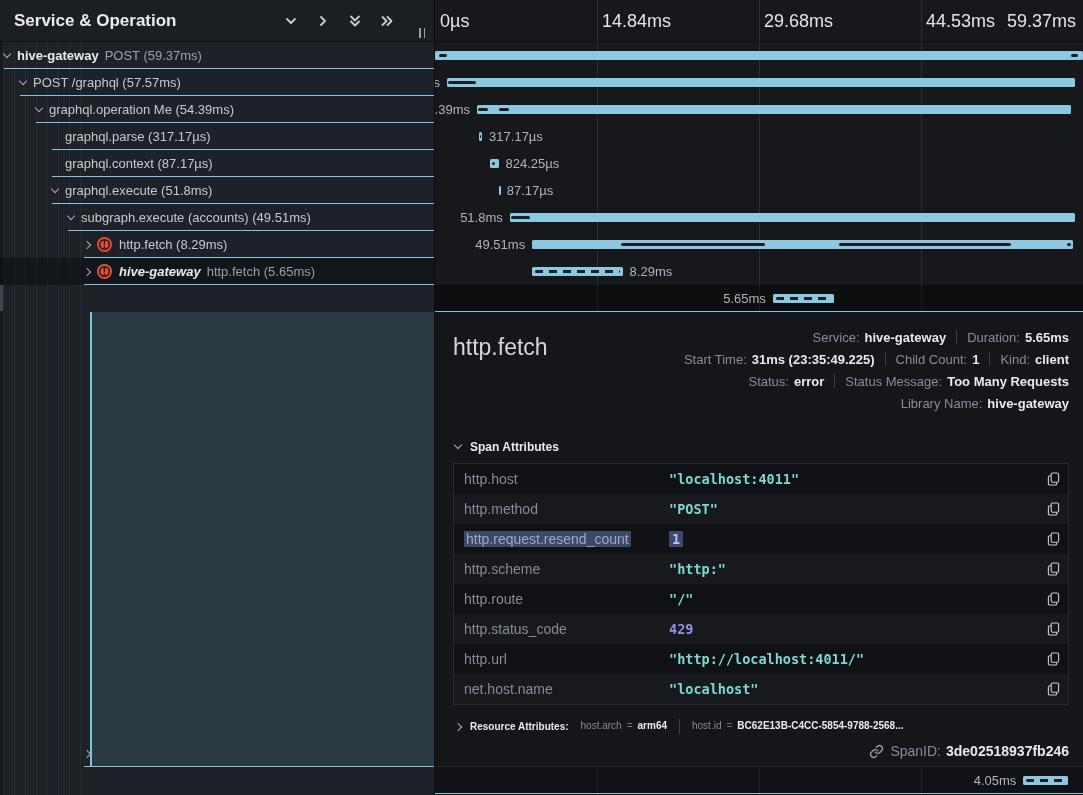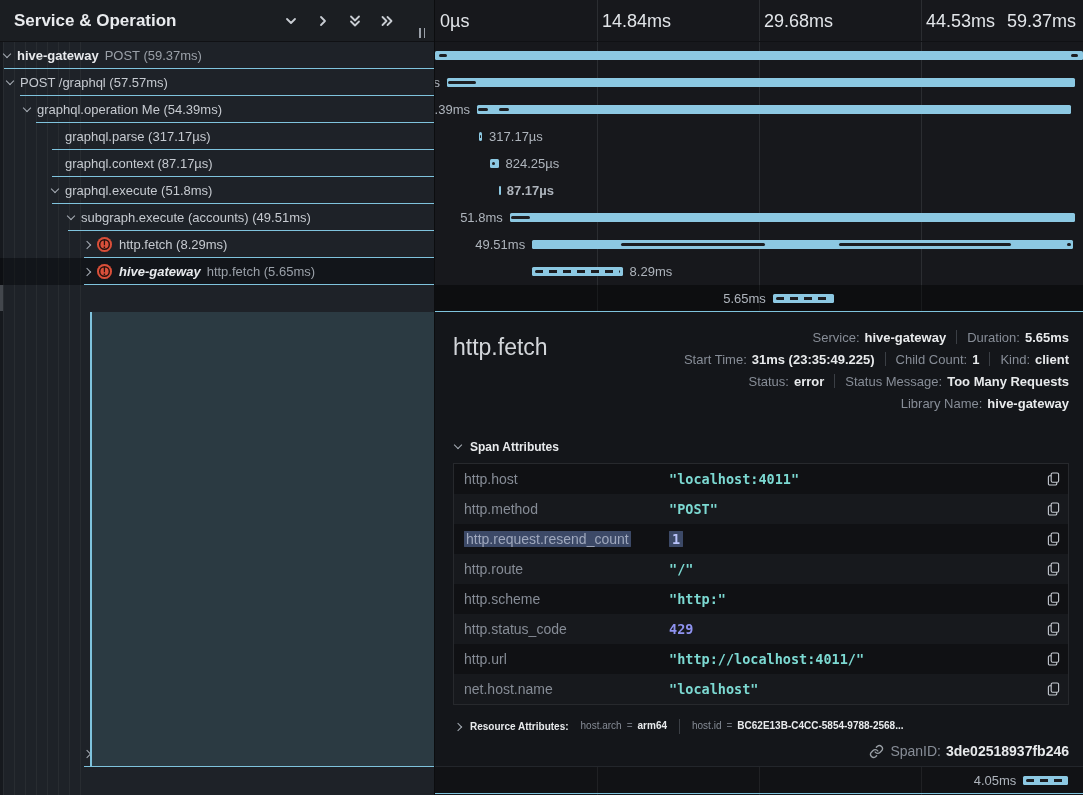--- a/index.html
+++ b/index.html
@@ -152,26 +152,26 @@
     <div class="scroll-track">
         <div class="scroll-thumb"></div>
       </div>
     <div id="tree-rows">
         <div class="tree-row dim" style="padding-left: 4px;">
           <span class="c-chev down"></span>
           <span class="svc">hive-gateway</span>
           <span class="op">POST (59.37ms)</span>
           <div class="row-line" style="left: 4px;"></div>
         </div>
-        <div class="tree-row" style="padding-left: 7px;">
+        <div class="tree-row" style="padding-left: 20px;">
           <span class="c-chev down"></span>
           <span class="op">POST /graphql (57.57ms)</span>
           <div class="row-line" style="left: 20px;"></div>
         </div>
-        <div class="tree-row" style="padding-left: 24px;">
+        <div class="tree-row" style="padding-left: 36px;">
           <span class="c-chev down"></span>
           <span class="op">graphql.operation Me (54.39ms)</span>
           <div class="row-line" style="left: 36px;"></div>
         </div>
         <div class="tree-row" style="padding-left: 52px;">
           <span class="chev-sp"></span>
           <span class="op">graphql.parse (317.17µs)</span>
           <div class="row-line" style="left: 52px;"></div>
         </div>
         <div class="tree-row" style="padding-left: 52px;">
@@ -248,21 +248,21 @@
           <div class="mark" style="left: 6.90584%; width: 0.168435%;"></div>
           <span class="dur-label" style="left: 7.27164%; margin-left: 7px;">317.17µs</span>
         </div>
         <div class="time-row">
           <div class="bar" style="left: 8.42176%; width: 1.38833%;"></div>
           <div class="mark" style="left: 8.84285%; width: 0.421088%;"></div>
           <span class="dur-label" style="left: 9.81009%; margin-left: 7px;">824.25µs</span>
         </div>
         <div class="time-row">
           <div class="bar" style="left: 9.85346%; width: 0.146825%;"></div>
-          <span class="dur-label" style="left: 10.0003%; margin-left: 7px; font-weight: bold;">87.17µs</span>
+          <span class="dur-label" style="left: 10.0003%; margin-left: 7px;">87.17µs</span>
         </div>
         <div class="time-row">
           <div class="bar" style="left: 11.5378%; width: 87.2495%;"></div>
           <div class="mark" style="left: 11.7905%; width: 2.94762%;"></div>
           <span class="dur-label" style="right: 88.4622%; margin-right: 7px;">51.8ms</span>
         </div>
         <div class="time-row">
           <div class="bar" style="left: 14.9907%; width: 83.3923%;"></div>
           <div class="mark" style="left: 28.634%; width: 22.2335%;"></div>
           <div class="mark" style="left: 62.321%; width: 26.6128%;"></div>
@@ -353,32 +353,32 @@
             <div class="attr-key"><span>http.request.resend_count</span></div>
             <div class="attr-val number"><span>1</span></div>
             <button class="copy-btn">
               <svg width="13" height="14" viewBox="0 0 14 15" fill="none" stroke="#c6cbd2" stroke-width="1.2">
                 <rect x="4.5" y="1" width="8" height="10" rx="1.5"></rect>
                 <path d="M4.5 4 H3 a1.5 1.5 0 0 0 -1.5 1.5 V12.5 A1.5 1.5 0 0 0 3 14 h6 a1.5 1.5 0 0 0 1.5 -1.5 V11"></path>
               </svg>
             </button>
           </div>
           <div class="attr-row">
+            <div class="attr-key"><span>http.scheme</span></div>
+            <div class="attr-val"><span>"http:"</span></div>
+            <button class="copy-btn">
+              <svg width="13" height="14" viewBox="0 0 14 15" fill="none" stroke="#c6cbd2" stroke-width="1.2">
+                <rect x="4.5" y="1" width="8" height="10" rx="1.5"></rect>
+                <path d="M4.5 4 H3 a1.5 1.5 0 0 0 -1.5 1.5 V12.5 A1.5 1.5 0 0 0 3 14 h6 a1.5 1.5 0 0 0 1.5 -1.5 V11"></path>
+              </svg>
+            </button>
+          </div>
+          <div class="attr-row">
             <div class="attr-key"><span>http.route</span></div>
             <div class="attr-val"><span>"/"</span></div>
-            <button class="copy-btn">
-              <svg width="13" height="14" viewBox="0 0 14 15" fill="none" stroke="#c6cbd2" stroke-width="1.2">
-                <rect x="4.5" y="1" width="8" height="10" rx="1.5"></rect>
-                <path d="M4.5 4 H3 a1.5 1.5 0 0 0 -1.5 1.5 V12.5 A1.5 1.5 0 0 0 3 14 h6 a1.5 1.5 0 0 0 1.5 -1.5 V11"></path>
-              </svg>
-            </button>
-          </div>
-          <div class="attr-row">
-            <div class="attr-key"><span>http.scheme</span></div>
-            <div class="attr-val"><span>"http:"</span></div>
             <button class="copy-btn">
               <svg width="13" height="14" viewBox="0 0 14 15" fill="none" stroke="#c6cbd2" stroke-width="1.2">
                 <rect x="4.5" y="1" width="8" height="10" rx="1.5"></rect>
                 <path d="M4.5 4 H3 a1.5 1.5 0 0 0 -1.5 1.5 V12.5 A1.5 1.5 0 0 0 3 14 h6 a1.5 1.5 0 0 0 1.5 -1.5 V11"></path>
               </svg>
             </button>
           </div>
           <div class="attr-row">
             <div class="attr-key"><span>http.status_code</span></div>
             <div class="attr-val number"><span>429</span></div>

